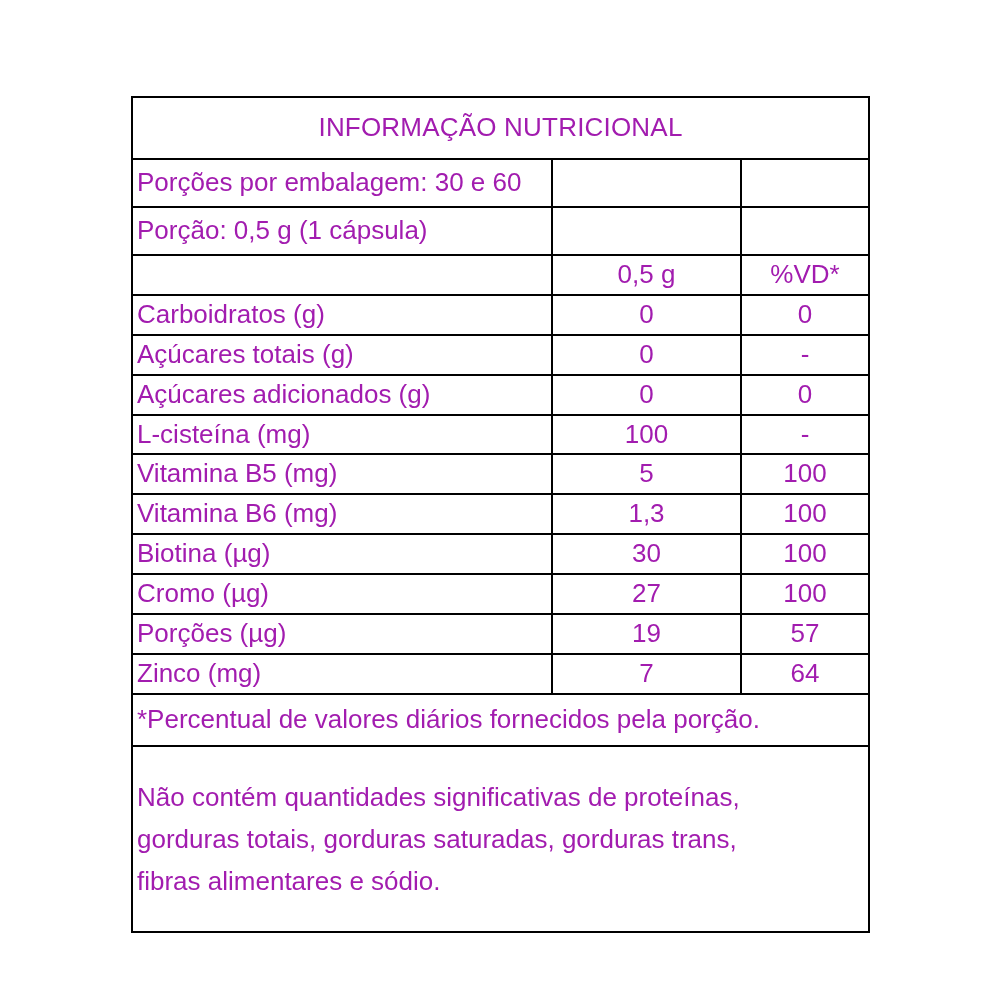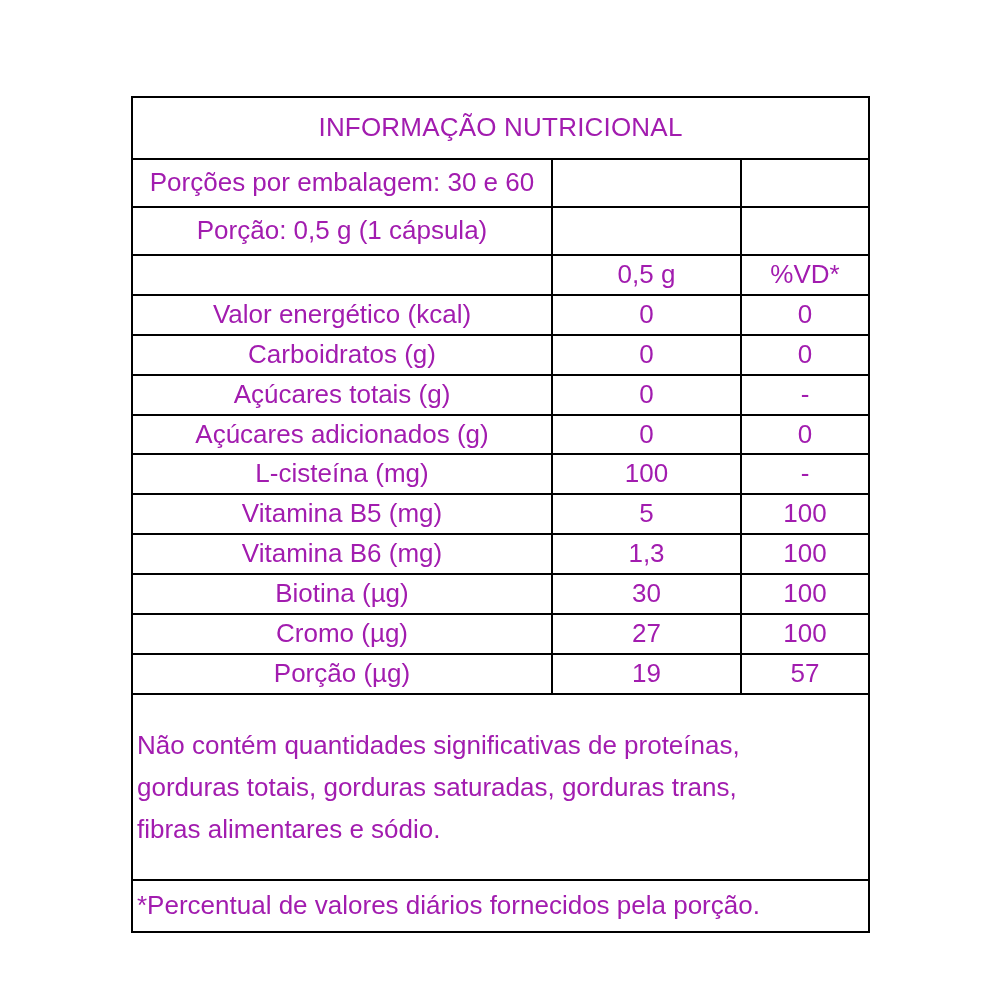--- a/index.html
+++ b/index.html
@@ -47,21 +47,21 @@
   col.c-vd    { width: 128px; }
 
   .title-cell {
     text-align: center;
     height: 52px;
     font-size: 27px;
     letter-spacing: 0.2px;
   }
 
   .desc {
-    text-align: center;
+    text-align: left;
     padding-left: 8px;
     white-space: nowrap;
   }
   .num {
     text-align: center;
   }
 
   .row-serving .desc { height: 38px; }
 
   .indent-1 { padding-left: 18px; margin-top: 30px; }
@@ -116,25 +116,20 @@
         <td class="num"></td>
         <td class="num"></td>
       </tr>
 
       <tr>
         <td class="desc"></td>
         <td class="hdr-unit">0,5 g</td>
         <td class="hdr-unit">%VD*</td>
       </tr>
 
-      <tr>
-        <td class="desc">Valor energético (kcal)</td>
-        <td class="num">0</td>
-        <td class="num">0</td>
-      </tr>
 
       <tr>
         <td class="desc">Carboidratos (g)</td>
         <td class="num">0</td>
         <td class="num">0</td>
       </tr>
 
       <tr>
         <td class="desc indent-1">Açúcares totais (g)</td>
         <td class="num">0</td>
@@ -171,33 +166,38 @@
         <td class="num">100</td>
       </tr>
 
       <tr>
         <td class="desc">Cromo (µg)</td>
         <td class="num">27</td>
         <td class="num">100</td>
       </tr>
 
       <tr>
-        <td class="desc">Porção (µg)</td>
+        <td class="desc">Porções (µg)</td>
         <td class="num">19</td>
         <td class="num">57</td>
       </tr>
 
+      <tr>
+        <td class="desc">Zinco (mg)</td>
+        <td class="num">7</td>
+        <td class="num">64</td>
+      </tr>
+
+      <tr>
+        <td class="footnote-cell" colspan="3">*Percentual de valores diários fornecidos pela porção.</td>
+      </tr>
 
       <tr>
         <td class="note-cell" colspan="3">
           <span class="note-line">Não contém quantidades significativas de proteínas,</span>
           <span class="note-line">gorduras totais, gorduras saturadas, gorduras trans,</span>
           <span class="note-line">fibras alimentares e sódio.</span>
         </td>
       </tr>
 
-      <tr>
-        <td class="footnote-cell" colspan="3">*Percentual de valores diários fornecidos pela porção.</td>
-      </tr>
-
     </tbody>
   </table>
 </div>
 
 </body></html>

